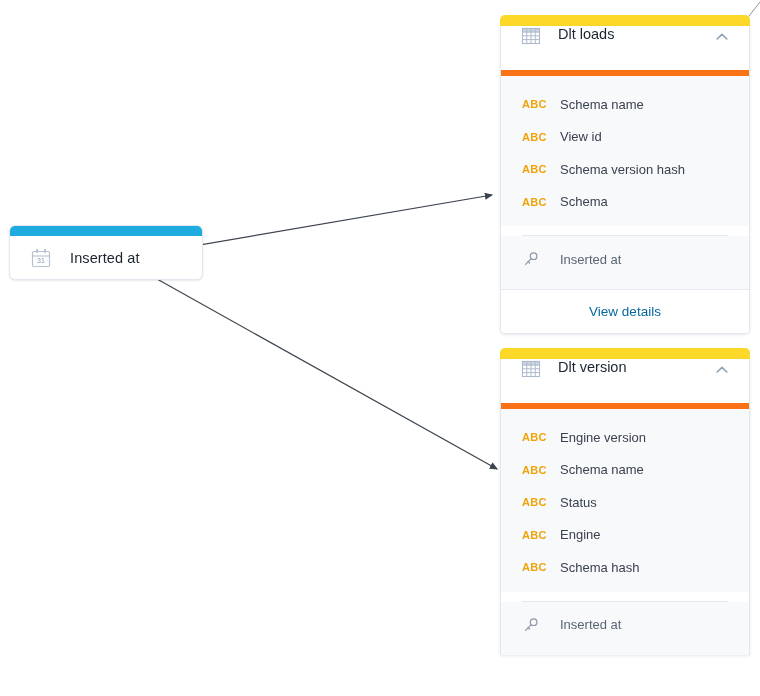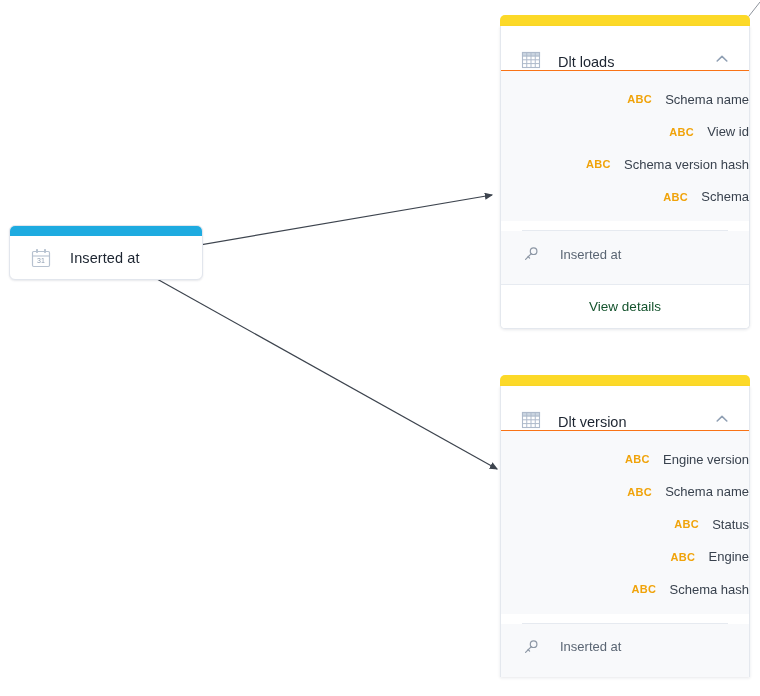--- a/index.html
+++ b/index.html
@@ -97,24 +97,24 @@
     border: 1px solid #e4e8ee;
     border-top: none;
     border-radius: 0 0 5px 5px;
     box-shadow: 0 1px 3px rgba(16, 30, 54, 0.10);
     background: #ffffff;
     overflow: hidden;
   }
   .card-header {
     height: 44px;
     display: flex;
-    align-items: flex-end;
+    align-items: flex-start;
     padding: 0 16px 0 20px;
     background: #ffffff;
-    border-bottom: 1px solid #f97316;
+    border-bottom: 6px solid #f97316;
   }
   .card-title {
     margin-left: 17px;
     font-size: 14.5px;
     color: #1c2430;
     white-space: nowrap;
     flex: 1 1 auto;
   }
   .collapse-btn {
     width: 22px;
@@ -126,21 +126,20 @@
 
   .field-list {
     background: #f8f9fb;
     padding: 12px 0 8px 0;
   }
   .field-row {
     height: 32.5px;
     display: flex;
     align-items: center;
     padding-left: 21px;
-    justify-content: flex-end;
   }
   .field-type {
     font-size: 11px;
     font-weight: 700;
     color: #f0a30a;
     letter-spacing: 0.3px;
     width: 26px;
     flex: 0 0 auto;
   }
   .field-name {
@@ -181,21 +180,21 @@
   .card-footer {
     height: 43px;
     background: #ffffff;
     border-top: 1px solid #e7ebf1;
     display: flex;
     align-items: center;
     justify-content: center;
   }
   .card-footer-label {
     font-size: 13.5px;
-    color: #14532d;
+    color: #0369a1;
   }
 
   
   .clipped-card .card-shell {
     border-bottom: none;
     border-radius: 0;
   }
 
   .corner-wire {
     position: absolute;
@@ -300,21 +299,21 @@
         </div>
       </div>
 
       <div class="card-footer">
         <span class="card-footer-label">View details</span>
       </div>
 
     </div>
   </div>
 
-  <div class="table-card clipped-card" style="top:375px;">
+  <div class="table-card clipped-card" style="top:348px;">
     <div class="card-accent"></div>
     <div class="card-shell">
 
       <div class="card-header">
         <span class="icon">
           <svg width="20" height="20" viewBox="0 0 20 20">
             <rect x="1.5" y="2.5" width="17" height="15" fill="#ffffff" stroke="#aebacb" stroke-width="1.1"></rect>
             <rect x="1.5" y="2.5" width="17" height="3.6" fill="#cbd5e1" stroke="#aebacb" stroke-width="1.1"></rect>
             <line x1="1.5" y1="9.8" x2="18.5" y2="9.8" stroke="#aebacb" stroke-width="1"></line>
             <line x1="1.5" y1="13.6" x2="18.5" y2="13.6" stroke="#aebacb" stroke-width="1"></line>

